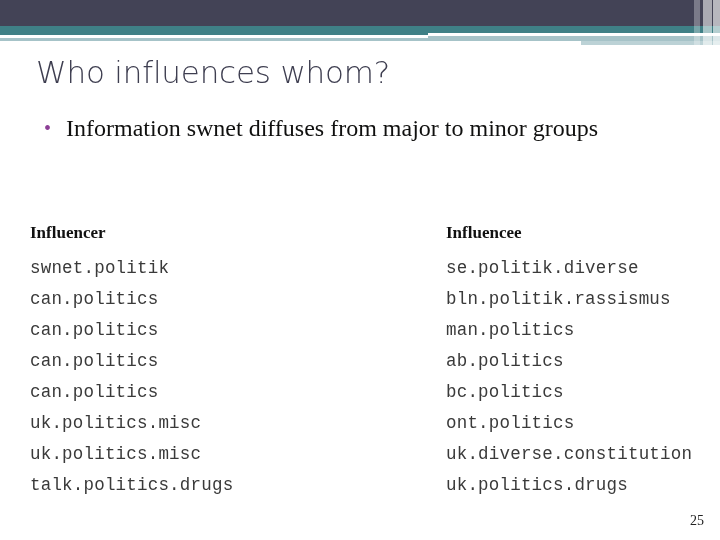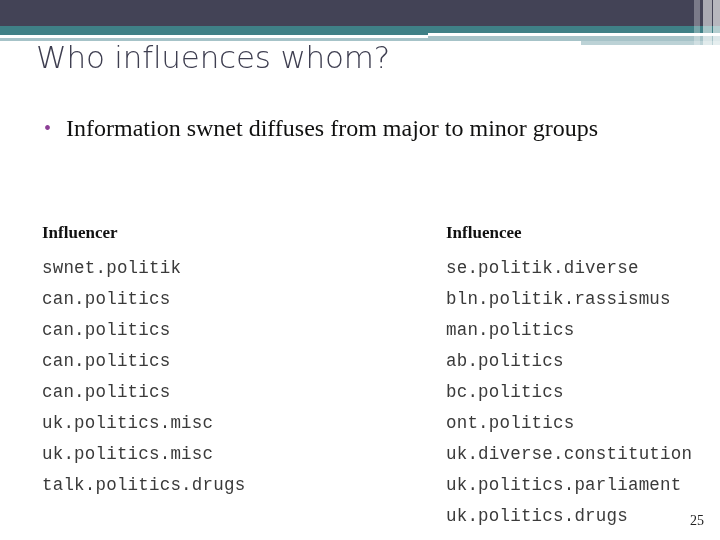--- a/index.html
+++ b/index.html
@@ -92,21 +92,21 @@
     background: #ffffff;
   }
   .vstrip-a { left: 694px; width: 6px;  opacity: 0.30; }
   .vstrip-b { left: 703px; width: 9px;  opacity: 0.55; }
   .vstrip-c { left: 713px; width: 7px;  opacity: 0.62; }
 
   
   #slide-title {
     position: absolute;
     left: 36px;
-    top: 38px;
+    top: 53px;
     width: 640px;
     font-family: "DejaVu Sans", sans-serif;
     font-weight: 300;
     font-size: 31px;
     line-height: 38px;
     color: #3e3e50;
     letter-spacing: -0.2px;
     white-space: nowrap;
   }
 
@@ -145,21 +145,21 @@
     top: 222px;
     width: 720px;
   }
   .table-columns {
     display: flex;
     align-items: flex-start;
   }
   .table-col {
     flex: 0 0 auto;
   }
-  .col-left  { width: 374px; padding-left: 42px; box-sizing: border-box; }
+  .col-left  { width: 374px; padding-left: 30px; box-sizing: border-box; }
   .col-right { width: 346px; padding-left: 72px; box-sizing: border-box; }
 
   .col-header {
     font-family: "Liberation Serif", "DejaVu Serif", serif;
     font-weight: bold;
     font-size: 17px;
     line-height: 22px;
     color: #111111;
     margin-bottom: 9px;
     white-space: nowrap;
@@ -226,20 +226,19 @@
 
     <div class="table-col col-right">
       <div class="col-header">Influencee</div>
       <div class="col-cell">se.politik.diverse</div>
       <div class="col-cell">bln.politik.rassismus</div>
       <div class="col-cell">man.politics</div>
       <div class="col-cell">ab.politics</div>
       <div class="col-cell">bc.politics</div>
       <div class="col-cell">ont.politics</div>
       <div class="col-cell">uk.diverse.constitution</div>
-      <div class="col-cell">uk.politics.parliament</div>
       <div class="col-cell">uk.politics.drugs</div>
     </div>
 
   </div>
 </div>
 
 <div id="page-number">25</div>
 
 </body></html>

